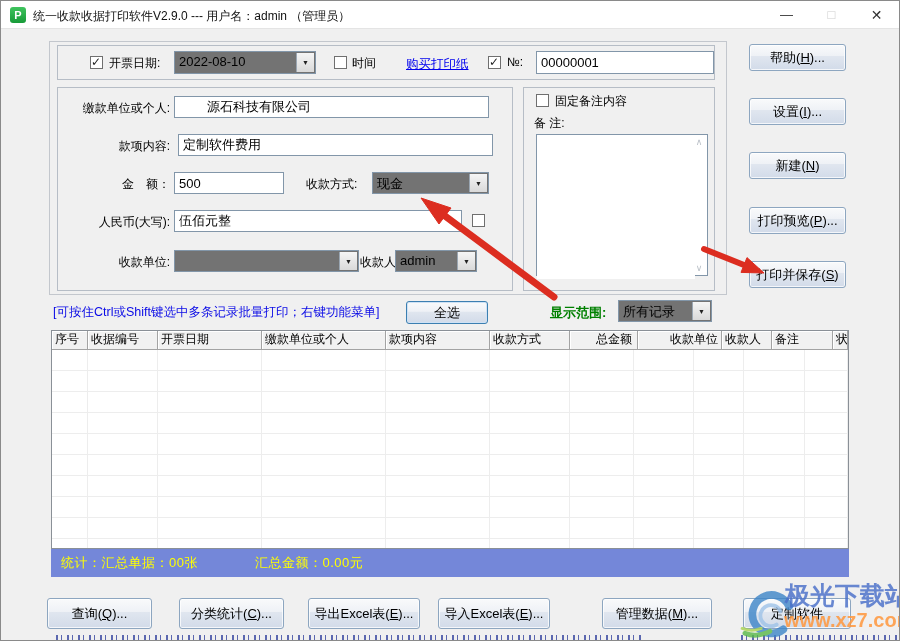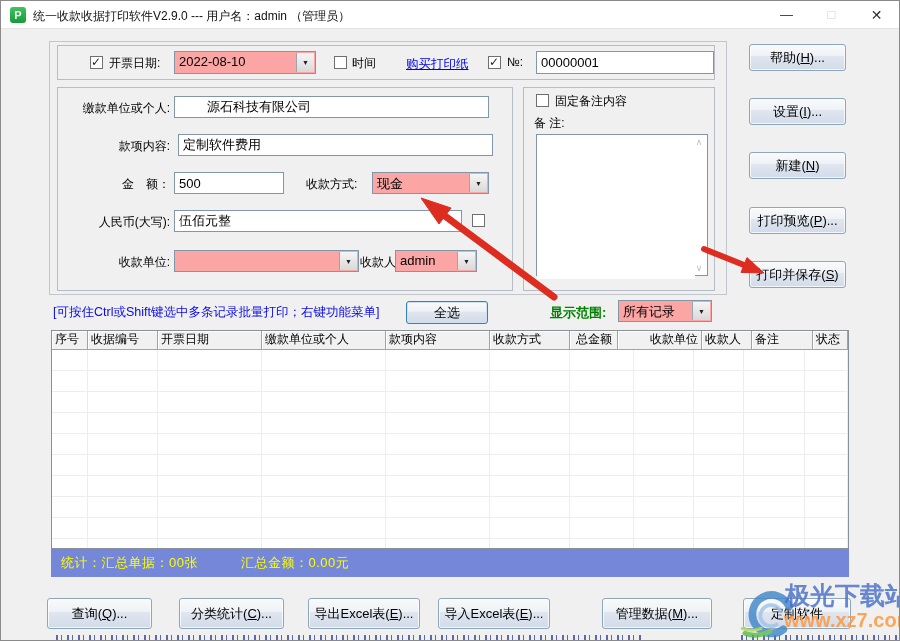--- a/index.html
+++ b/index.html
@@ -18,21 +18,21 @@
   .outer-panel{position:absolute;left:48px;top:40px;width:676px;height:252px;border:1px solid #c3c7cd;background:#f0f0f0;}
   .panel{position:absolute;border:1px solid #b6bdc6;background:#f0f0f0;box-sizing:border-box;}
   
   .lbl{position:absolute;white-space:nowrap;font-size:12px;color:#000;}
   .lbl.r{text-align:right;}
   .cb{position:absolute;width:13px;height:13px;background:#fff;border:1px solid #6f6f6f;box-sizing:border-box;}
   .cb.checked::after{content:"✓";position:absolute;left:0px;top:-2px;font-size:12px;font-weight:bold;color:#222;}
   .field{position:absolute;border:1px solid #8296a9;background:#fff;box-sizing:border-box;
          font-family:"Liberation Sans","DejaVu Sans",sans-serif;font-size:13px;padding:2px 4px;color:#000;}
   input.field{outline:none;}
-  .combo{position:absolute;border:1px solid #8296a9;background:#fca5a5;box-sizing:border-box;}
+  .combo{position:absolute;border:1px solid #8296a9;background:#737373;box-sizing:border-box;}
   .combo .val{position:absolute;left:4px;top:2px;right:20px;font-size:13px;white-space:nowrap;overflow:hidden;}
   .combo .dd{position:absolute;right:1px;top:1px;bottom:1px;width:17px;
              background:linear-gradient(180deg,#f5f5f5,#d9d9d9);border-left:1px solid #9aa6b2;
              display:flex;align-items:center;justify-content:center;font-size:7px;color:#222;}
   .selhl{background:var(--selection);color:#fff;padding:0 1px;}
   .link{color:var(--link);text-decoration:underline;font-size:12.5px;position:absolute;white-space:nowrap;}
   .btn7{position:absolute;border:1px solid #8da6c0;border-radius:3px;
         background:linear-gradient(180deg,#f9fafb 0%,#eef1f6 45%,#e0e6ef 46%,#d2dbe9 100%);
         box-shadow:inset 0 0 0 1px rgba(255,255,255,.75);
         font-family:"Liberation Sans","DejaVu Sans",sans-serif;font-size:13px;color:#000;
@@ -53,21 +53,21 @@
   .thead{display:flex;height:19px;background:#f1f1f1;}
   .hcell{box-sizing:border-box;height:19px;line-height:17px;padding:0 3px;font-size:12px;
          border-right:1px solid #a3a3a3;border-bottom:1px solid #a3a3a3;
          box-shadow:inset 1px 1px 0 #ffffff;white-space:nowrap;overflow:hidden;}
   .hcell.num{text-align:right;padding-right:5px;}
   .trow{display:flex;height:20px;border-bottom:1px solid #ededed;}
   .tcell{box-sizing:border-box;border-right:1px solid #ededed;height:20px;}
   
   .statsbar{position:absolute;left:50px;top:548px;width:798px;height:28px;background:var(--stats-bar);
             color:var(--stats-text);font-size:13px;display:flex;align-items:center;letter-spacing:.5px;}
-  .statsbar .s1{margin-left:10px;} .statsbar .s2{margin-left:0;} .statsbar .s3{margin-left:43px;}
+  .statsbar .s1{margin-left:10px;} .statsbar .s2{margin-left:0;} .statsbar .s3{margin-left:57px;}
   
   .wm{position:absolute;z-index:60;pointer-events:none;}
   .wm-site{position:absolute;left:784px;top:578px;font-size:25px;font-weight:bold;color:rgba(72,110,200,.82);white-space:nowrap;}
   .wm-url{position:absolute;left:783px;top:608px;font-size:20px;font-weight:bold;color:rgba(255,150,60,.85);white-space:nowrap;}
   .wm-logo{position:absolute;left:738px;top:590px;}
   
   .sliver{position:absolute;top:634px;height:5px;opacity:.75;
           background:repeating-linear-gradient(90deg,#2a3a9a 0 2px,transparent 2px 5px,#2a3a9a 5px 6px,transparent 6px 11px);}
   .arrows{position:absolute;left:0;top:0;z-index:50;pointer-events:none;}
 </style>
@@ -187,21 +187,21 @@
   </div>
 
   <div class="tablebox">
     <div class="thead" id="thead">
         <div class="hcell" style="width: 36px;">序号</div>
         <div class="hcell" style="width: 70px;">收据编号</div>
         <div class="hcell" style="width: 104px;">开票日期</div>
         <div class="hcell" style="width: 124px;">缴款单位或个人</div>
         <div class="hcell" style="width: 104px;">款项内容</div>
         <div class="hcell" style="width: 80px;">收款方式</div>
-        <div class="hcell num" style="width: 48px;">总金额</div>
+        <div class="hcell num" style="width: 68px;">总金额</div>
         <div class="hcell" style="width: 84px; text-align: right;">收款单位</div>
         <div class="hcell" style="width: 50px;">收款人</div>
         <div class="hcell" style="width: 61px;">备注</div>
         <div class="hcell" style="flex: 1 1 0%;">状态</div>
       </div>
     <div id="tbody">
         <div class="trow">
           <div class="tcell" style="width: 36px;"></div>
           <div class="tcell" style="width: 70px;"></div>
           <div class="tcell" style="width: 104px;"></div>

